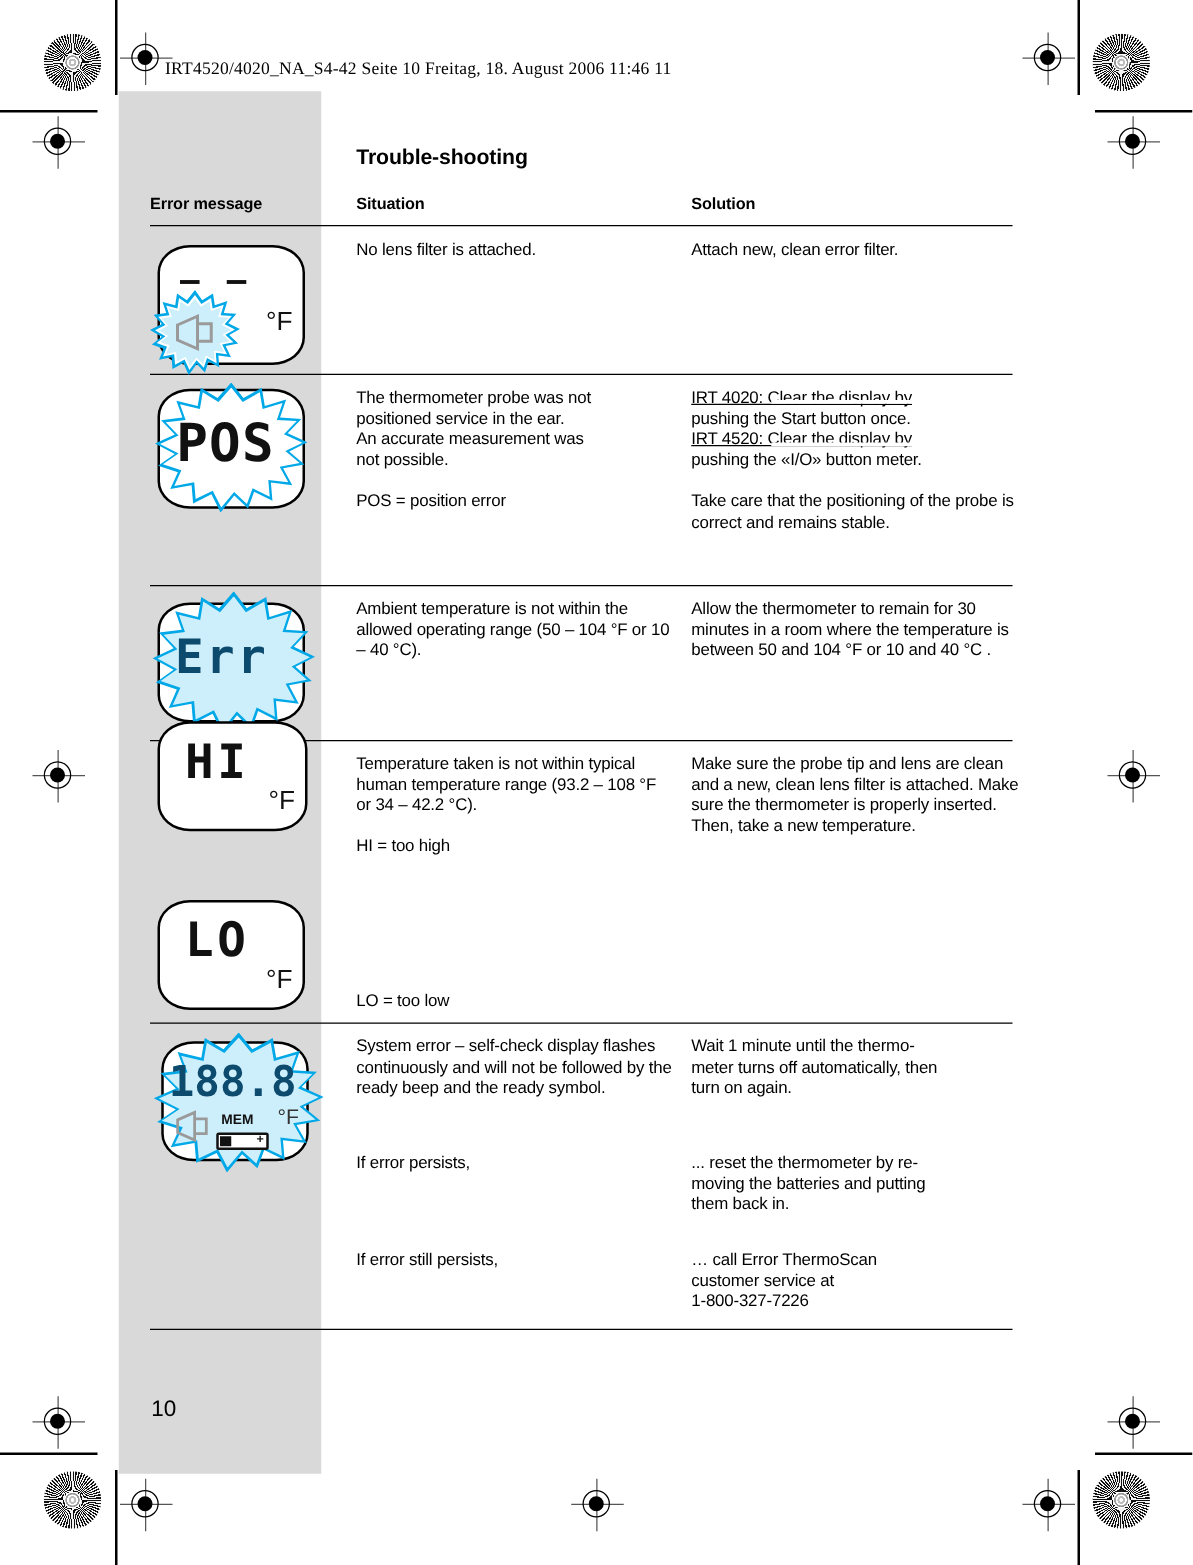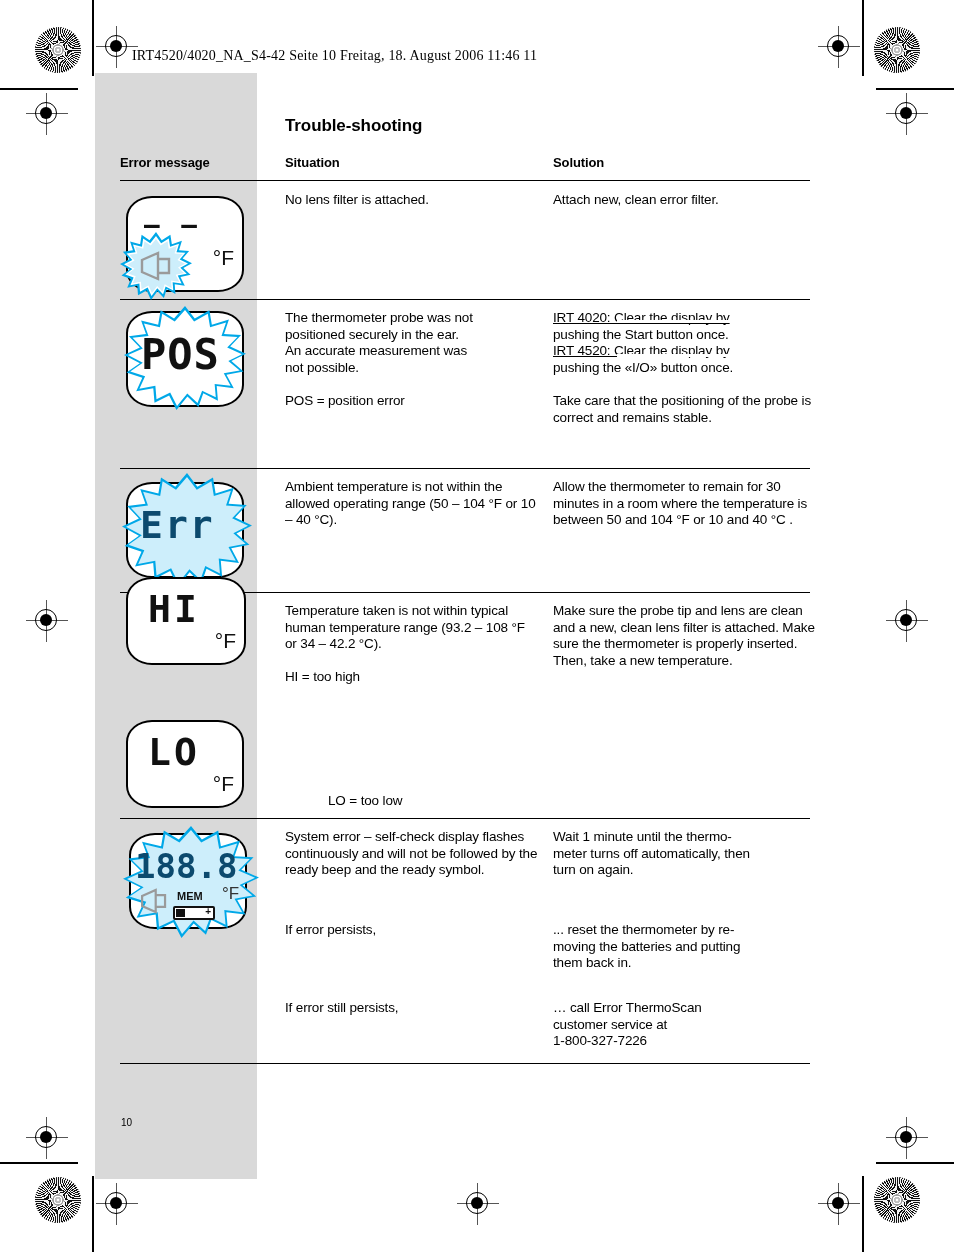--- a/index.html
+++ b/index.html
@@ -174,21 +174,21 @@
     width: 9px; bottom: 1px; background: #111;
   }
   .batt .plus {
     position: absolute; right: 2px; top: -2px;
     font-size: 10px; font-weight: bold; color: #111;
   }
 
   .page-number {
     position: absolute;
     left: 121px; top: 1117px;
-    font-size: 10px;
+    font-size: 18px;
   }
 </style>
 </head>
 <body>
 
 <div>
   <div class="trimline" style="left:0px; top:88px; width:78px; height:2px;"></div>
   <div class="trimline" style="left:92px; top:0px; width:2px; height:76px;"></div>
   <div class="trimline" style="left:876px; top:88px; width:78px; height:2px;"></div>
   <div class="trimline" style="left:862px; top:0px; width:2px; height:76px;"></div>
@@ -311,31 +311,31 @@
 <div class="lcd" style="left:126px; top:311px; width:118px; height:96px;">
 </div>
 <div style="position:absolute; left:124px; top:306px; width:122px; height:104px;">
   <div class="burst outline" style="left:0; top:0; width:122px; height:104px; position:absolute;"></div>
   <div class="burst inner-white" style="left:4px; top:4px; width:114px; height:96px; position:absolute;"></div>
   <div class="seg" style="left:17px; top:24px; font-size:42px; letter-spacing:1px;">POS</div>
 </div>
 
 <div class="cell sit" style="top:310px;">
   <span>The thermometer probe was not</span><br>
-  <span>positioned securely in the ear.</span><br>
+  <span>positioned service in the ear.</span><br>
   <span>An accurate measurement was</span><br>
   <span>not possible.</span>
   <span class="gap"></span>
   <span>POS = position error</span>
 </div>
 <div class="cell sol" style="top:310px;">
   <span style="text-decoration: underline; text-decoration-skip-ink:none; text-underline-offset:1px;">IRT 4020: Clear the display by</span><br>
   <span>pushing the Start button once.</span><br>
   <span style="text-decoration: underline; text-decoration-skip-ink:none; text-underline-offset:1px;">IRT 4520: Clear the display by</span><br>
-  <span>pushing the «I/O» button once.</span>
+  <span>pushing the «I/O» button meter.</span>
   <span class="gap"></span>
   <span>Take care that the positioning of the probe is correct and remains stable.</span>
 </div>
 
 <div style="position:absolute; left:617px; top:320px; width:200px; height:3px; background:#fff;"></div>
 <div style="position:absolute; left:617px; top:354px; width:200px; height:3px; background:#fff;"></div>
 
 <div class="lcd" style="left:126px; top:482px; width:118px; height:96px;">
 </div>
 <div style="position:absolute; left:122px; top:473px; width:130px; height:114px;">
@@ -358,21 +358,21 @@
 <div class="lcd" style="left:126px; top:720px; width:118px; height:88px;">
   <div class="seg" style="left:20px; top:8px; font-size:38px;">LO</div>
   <div class="degf" style="right:8px; bottom:10px;">°F</div>
 </div>
 
 <div class="cell sit" style="top:603px;">
   <span>Temperature taken is not within typical human temperature range (93.2 – 108 °F or 34 – 42.2 °C).</span>
   <span class="gap"></span>
   <span>HI = too high</span>
 </div>
-<div class="cell sit" style="top:793px;margin-left:43px;">
+<div class="cell sit" style="top:793px;">
   <span>LO = too low</span>
 </div>
 <div class="cell sol" style="top:603px;">
   <span>Make sure the probe tip and lens are clean and a new, clean lens filter is attached. Make sure the thermometer is properly inserted. Then, take a new temperature.</span>
 </div>
 
 <div class="lcd" style="left:129px; top:833px; width:118px; height:96px;">
 </div>
 <div style="position:absolute; left:123px; top:826px; width:136px; height:112px;">
   <div class="burst outline" style="left:0; top:0; width:136px; height:112px; position:absolute;"></div>

